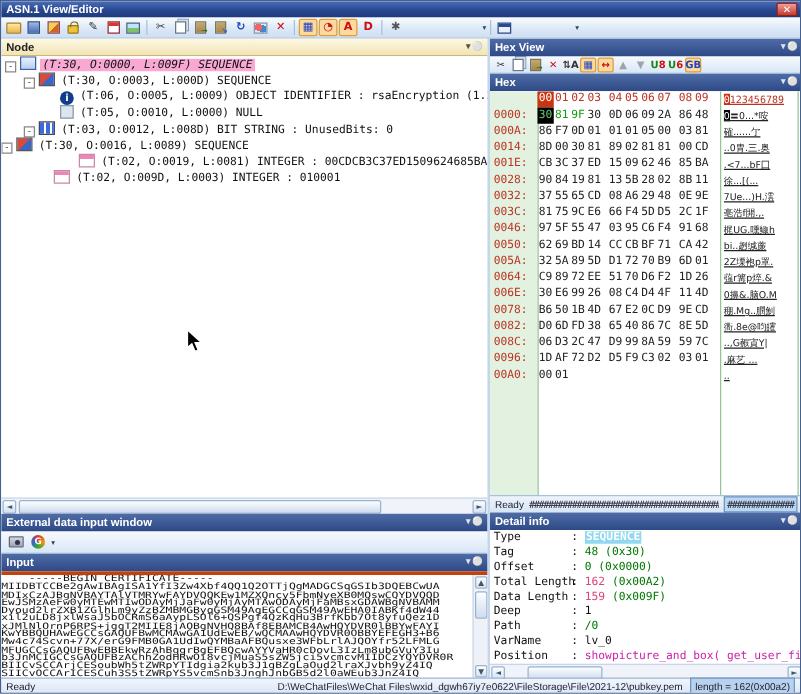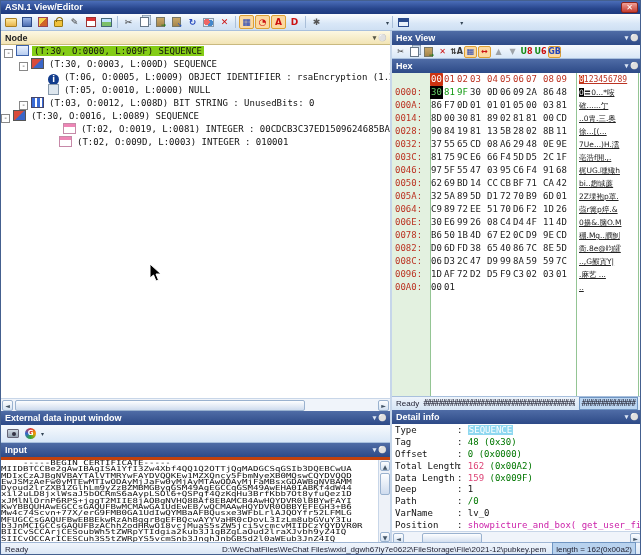--- a/index.html
+++ b/index.html
@@ -48,21 +48,21 @@
   .phead .hctrl{position:absolute;right:3px;top:0;font-size:7px;line-height:14px;color:#dce6f5;}
   .phead-lite{height:14px;background:linear-gradient(#fdf8e3,#f2e4b5);color:#222;
     font:bold 9px/14px "Liberation Sans",sans-serif;padding:0 4px;position:relative;border-bottom:1px solid #c9b97f;}
   .phead-lite .hctrl{position:absolute;right:3px;top:0;font-size:7px;line-height:14px;color:#554;}
   
   .leftcol{position:absolute;left:0;top:30px;width:389px;height:511px;background:#fff;}
   .tree{position:relative;height:353px;background:#fff;overflow:hidden;
     font:9px/13px "DejaVu Sans Mono",monospace;color:#111;}
   .trow{white-space:nowrap;height:13px;}
   .trow .lbl{padding:0 2px;}
-  .trow .lbl.sel{background:#84cc16;}
+  .trow .lbl.sel{background:#f9a8d4;font-style:italic;}
   .exp{display:inline-block;width:9px;height:9px;border:1px solid #888;background:#fff;
     font:7px/7px "DejaVu Sans Mono",monospace;color:#333;text-align:center;margin-right:3px;vertical-align:-1px;}
   .ti{display:inline-block;width:13px;height:11px;margin-right:3px;vertical-align:-2px;}
   .ti-root{background:linear-gradient(#eaf2ff,#b7cdf0);border:1px solid #3a60a8;}
   .ti-seq{background:linear-gradient(135deg,#d94a3a 0 48%,#3a66c8 52%);border:1px solid #555;}
   .ti-oid{width:11px;height:11px;border-radius:50%;background:#123c8c;color:#fff;
     font:bold 8px/11px "DejaVu Sans",sans-serif;text-align:center;}
   .ti-oid:after{content:"i";}
   .ti-null{background:#dde6ee;border:1px solid #8899aa;width:11px;}
   .ti-bits{background:repeating-linear-gradient(90deg,#3a6bd6 0 3px,#fff 3px 5px);border:1px solid #446;}
@@ -110,21 +110,21 @@
   .hexstatus{height:14px;background:linear-gradient(#eef4fb,#d6e5f5);border-top:1px solid #a9c0dd;
     font:8px/13px "Liberation Sans",sans-serif;color:#223;display:flex;align-items:center;padding:0 4px;gap:4px;}
   .hexstatus .hashes{font:8px/13px "DejaVu Sans Mono",monospace;letter-spacing:-1px;overflow:hidden;white-space:nowrap;flex:1;}
   .hexstatus .hbadge{background:#bcd6f2;border:1px solid #6f95c2;font:8px/11px "DejaVu Sans Mono",monospace;
     letter-spacing:-1px;padding:0 2px;white-space:nowrap;}
   .detailbody{height:107px;background:#fff;overflow:hidden;font:9px/11.9px "DejaVu Sans Mono",monospace;color:#111;padding:1px 0 0 3px;}
   .drow{white-space:nowrap;height:11.9px;}
   .drow .dlbl{display:inline-block;width:62px;}
   .dv-green{color:#007700;} .dv-red{color:#dd4477;} .dv-black{color:#111;}
   .dv-magenta{color:#cc22aa;} 
-  .dv-hl{background:#8fd8f0;color:#fff;padding:0 1px;}
+  .dv-hl{background:#8fd8f0;color:#fff;padding:0 1px;font-weight:bold;}
   
   .statusbar{position:absolute;left:0;top:541px;width:100%;height:14px;
     background:linear-gradient(#f0f5fc,#d9e6f5);border-top:1px solid #9fb6d4;
     font:8px/13px "Liberation Sans",sans-serif;color:#223;display:flex;align-items:center;padding:0 4px;}
   .statusbar .spath{margin-left:auto;white-space:nowrap;overflow:hidden;color:#223;}
   .statusbar .sbadge{margin-left:6px;background:#b8d2ee;border:1px solid #6f95c2;padding:0 3px;white-space:nowrap;}
   
   .cursor{position:absolute;left:148px;top:262px;pointer-events:none;}
 </style>
 </head>
@@ -214,21 +214,21 @@
       <span class="hctrl">▾ ⚪</span>
     </div>
     <div class="tree" id="tree">
         <div class="trow" style="padding-left: 3px;"><span class="exp">-</span><span class="ti ti-root"></span><span class="lbl sel">(T:30, O:0000, L:009F) SEQUENCE</span></div>
         <div class="trow" style="padding-left: 18px;"><span class="exp">-</span><span class="ti ti-seq"></span><span class="lbl">(T:30, O:0003, L:000D) SEQUENCE</span></div>
         <div class="trow" style="padding-left: 33px;"><span style="display: inline-block; width: 14px;"></span><span class="ti ti-oid"></span><span class="lbl">(T:06, O:0005, L:0009) OBJECT IDENTIFIER : rsaEncryption (1.2.840.113549.1.1.1) : PKCS #1</span></div>
         <div class="trow" style="padding-left: 33px;"><span style="display: inline-block; width: 14px;"></span><span class="ti ti-null"></span><span class="lbl">(T:05, O:0010, L:0000) NULL</span></div>
         <div class="trow" style="padding-left: 18px;"><span class="exp">-</span><span class="ti ti-bits"></span><span class="lbl">(T:03, O:0012, L:008D) BIT STRING : UnusedBits: 0</span></div>
         <div class="trow" style=""><span class="exp">-</span><span class="ti ti-seq"></span><span class="lbl">(T:30, O:0016, L:0089) SEQUENCE</span></div>
         <div class="trow" style="padding-left: 48px;"><span style="display: inline-block; width: 14px;"></span><span class="ti ti-int"></span><span class="lbl">(T:02, O:0019, L:0081) INTEGER : 00CDCB3C37ED1509624685BA90841981135B28028B11375565CD08A629480E9E8175</span></div>
-        <div class="trow" style="padding-left: 44px;"><span style="display: inline-block; width: 14px;"></span><span class="ti ti-int"></span><span class="lbl">(T:02, O:009D, L:0003) INTEGER : 010001</span></div>
+        <div class="trow" style="padding-left: 28px;"><span style="display: inline-block; width: 14px;"></span><span class="ti ti-int"></span><span class="lbl">(T:02, O:009D, L:0003) INTEGER : 010001</span></div>
       </div>
     <div class="hscroll">
       <span class="arrow" style="left:1px;">◄</span>
       <span class="thumb" style="left:14px;width:290px;"></span>
       <span class="arrow" style="right:1px;">►</span>
     </div>
     <div class="phead">
       <span>External data input window</span>
       <span class="hctrl">▾ ⚪</span>
     </div>
@@ -322,20 +322,21 @@
     <div class="hexbody" id="hexbody">
       <div class="addrbg"></div>
       <div class="vline" style="left:38px;"></div>
       <div class="vline" style="left:184px;"></div>
       <div class="vline" style="left:246px;"></div>
       <div id="hexrows" style="position:relative;">
           <div class="hexrow hexhead"><span class="addr"></span><span class="byte hot">00</span><span class="byte">01</span><span class="byte">02</span><span class="byte">03</span><span class="byte g4">04</span><span class="byte">05</span><span class="byte">06</span><span class="byte">07</span><span class="byte g4">08</span><span class="byte">09</span><span class="ascii"><span class="hot">0</span><span>123456789</span></span></div>
           <div class="hexrow"><span class="addr">0000:</span><span class="byte selb">30</span><span class="byte lenb">81</span><span class="byte lenb">9F</span><span class="byte">30</span><span class="byte g4">0D</span><span class="byte">06</span><span class="byte">09</span><span class="byte">2A</span><span class="byte g4">86</span><span class="byte">48</span><span class="ascii"><span class="sela">0</span>〓0...*咹</span></div>
           <div class="hexrow"><span class="addr">000A:</span><span class="byte">86</span><span class="byte">F7</span><span class="byte">0D</span><span class="byte">01</span><span class="byte g4">01</span><span class="byte">01</span><span class="byte">05</span><span class="byte">00</span><span class="byte g4">03</span><span class="byte">81</span><span class="ascii">確......亇</span></div>
           <div class="hexrow"><span class="addr">0014:</span><span class="byte">8D</span><span class="byte">00</span><span class="byte">30</span><span class="byte">81</span><span class="byte g4">89</span><span class="byte">02</span><span class="byte">81</span><span class="byte">81</span><span class="byte g4">00</span><span class="byte">CD</span><span class="ascii">..0胄.三.奥</span></div>
+          <div class="hexrow"><span class="addr">001E:</span><span class="byte">CB</span><span class="byte">3C</span><span class="byte">37</span><span class="byte">ED</span><span class="byte g4">15</span><span class="byte">09</span><span class="byte">62</span><span class="byte">46</span><span class="byte g4">85</span><span class="byte">BA</span><span class="ascii">.&lt;7...bF囗</span></div>
           <div class="hexrow"><span class="addr">0028:</span><span class="byte">90</span><span class="byte">84</span><span class="byte">19</span><span class="byte">81</span><span class="byte g4">13</span><span class="byte">5B</span><span class="byte">28</span><span class="byte">02</span><span class="byte g4">8B</span><span class="byte">11</span><span class="ascii">徐...[(...</span></div>
           <div class="hexrow"><span class="addr">0032:</span><span class="byte">37</span><span class="byte">55</span><span class="byte">65</span><span class="byte">CD</span><span class="byte g4">08</span><span class="byte">A6</span><span class="byte">29</span><span class="byte">48</span><span class="byte g4">0E</span><span class="byte">9E</span><span class="ascii">7Ue...)H.澐</span></div>
           <div class="hexrow"><span class="addr">003C:</span><span class="byte">81</span><span class="byte">75</span><span class="byte">9C</span><span class="byte">E6</span><span class="byte g4">66</span><span class="byte">F4</span><span class="byte">5D</span><span class="byte">D5</span><span class="byte g4">2C</span><span class="byte">1F</span><span class="ascii">亳浩f閞.,.</span></div>
           <div class="hexrow"><span class="addr">0046:</span><span class="byte">97</span><span class="byte">5F</span><span class="byte">55</span><span class="byte">47</span><span class="byte g4">03</span><span class="byte">95</span><span class="byte">C6</span><span class="byte">F4</span><span class="byte g4">91</span><span class="byte">68</span><span class="ascii">梶UG.嚑鲰h</span></div>
           <div class="hexrow"><span class="addr">0050:</span><span class="byte">62</span><span class="byte">69</span><span class="byte">BD</span><span class="byte">14</span><span class="byte g4">CC</span><span class="byte">CB</span><span class="byte">BF</span><span class="byte">71</span><span class="byte g4">CA</span><span class="byte">42</span><span class="ascii">bi..趔缄薕</span></div>
           <div class="hexrow"><span class="addr">005A:</span><span class="byte">32</span><span class="byte">5A</span><span class="byte">89</span><span class="byte">5D</span><span class="byte g4">D1</span><span class="byte">72</span><span class="byte">70</span><span class="byte">B9</span><span class="byte g4">6D</span><span class="byte">01</span><span class="ascii">2Z塛袍p罩.</span></div>
           <div class="hexrow"><span class="addr">0064:</span><span class="byte">C9</span><span class="byte">89</span><span class="byte">72</span><span class="byte">EE</span><span class="byte g4">51</span><span class="byte">70</span><span class="byte">D6</span><span class="byte">F2</span><span class="byte g4">1D</span><span class="byte">26</span><span class="ascii">蔃r篝p焠.&amp;</span></div>
           <div class="hexrow"><span class="addr">006E:</span><span class="byte">30</span><span class="byte">E6</span><span class="byte">99</span><span class="byte">26</span><span class="byte g4">08</span><span class="byte">C4</span><span class="byte">D4</span><span class="byte">4F</span><span class="byte g4">11</span><span class="byte">4D</span><span class="ascii">0擤&amp;.脑O.M</span></div>
           <div class="hexrow"><span class="addr">0078:</span><span class="byte">B6</span><span class="byte">50</span><span class="byte">1B</span><span class="byte">4D</span><span class="byte g4">67</span><span class="byte">E2</span><span class="byte">0C</span><span class="byte">D9</span><span class="byte g4">9E</span><span class="byte">CD</span><span class="ascii">稝.Mg..膶魝</span></div>
           <div class="hexrow"><span class="addr">0082:</span><span class="byte">D0</span><span class="byte">6D</span><span class="byte">FD</span><span class="byte">38</span><span class="byte g4">65</span><span class="byte">40</span><span class="byte">86</span><span class="byte">7C</span><span class="byte g4">8E</span><span class="byte">5D</span><span class="ascii">衟.8e@呁皬</span></div>

